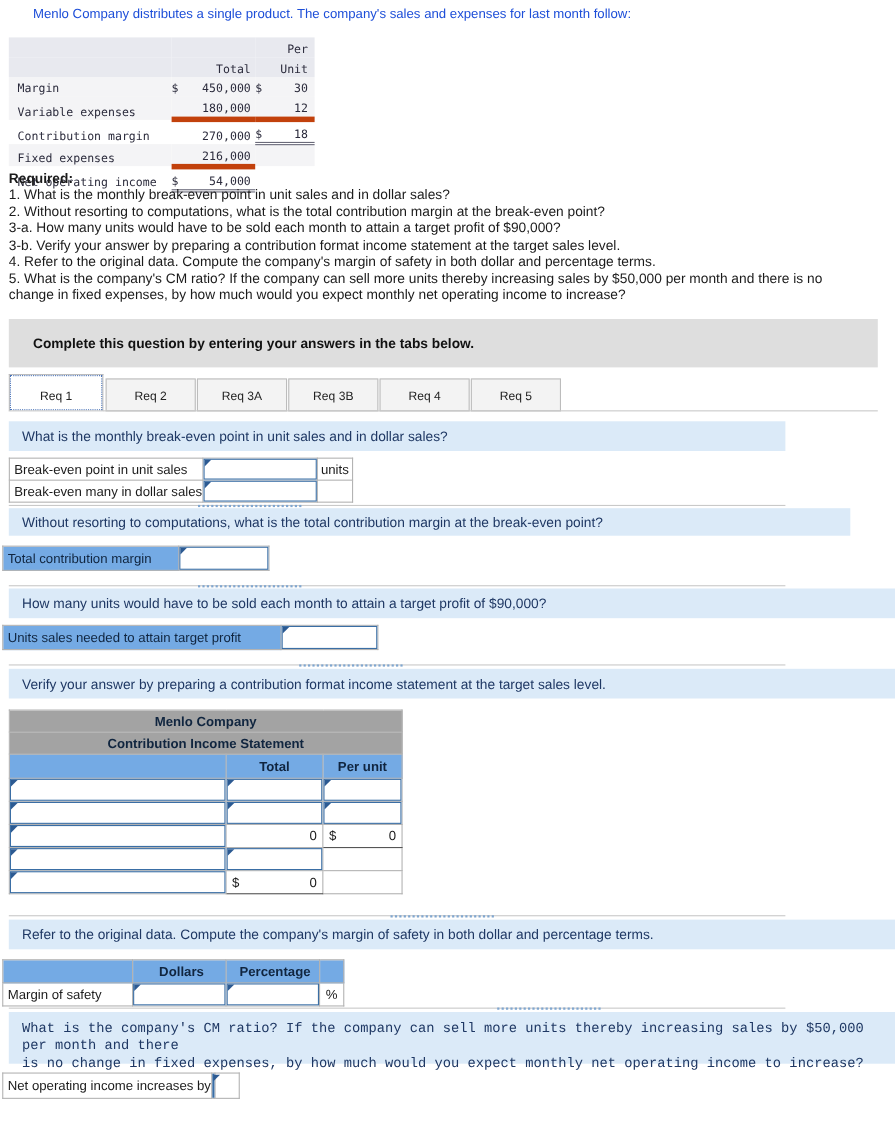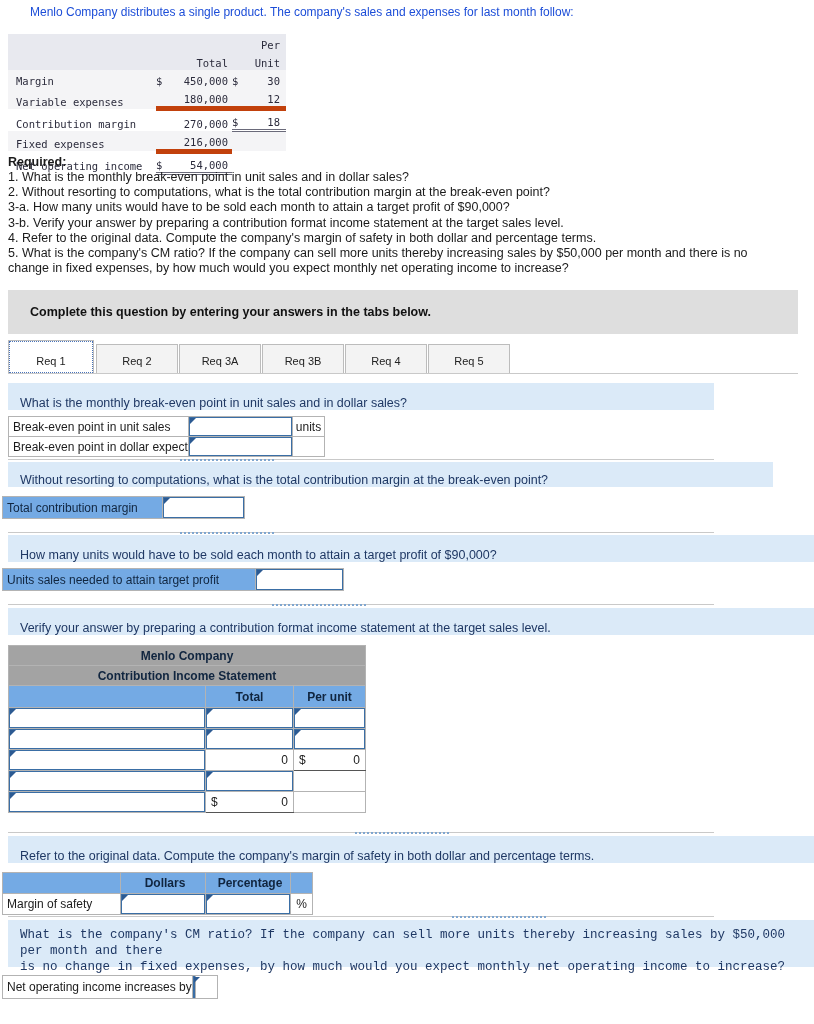--- a/index.html
+++ b/index.html
@@ -42,21 +42,21 @@
   .tabs{position:absolute;left:8px;top:340px;width:790px;height:34px;}
   .tab{position:absolute;top:4px;height:30px;border:1px solid #bcbcbc;
     background:#f3f3f3;font-size:11px;color:#222;
     display:flex;align-items:flex-end;justify-content:center;padding-bottom:6px;box-sizing:border-box;}
   .tab.active{top:0;height:34px;background:#ffffff;border-bottom:1px solid #ffffff;
     outline:1px dotted #4a73b8;outline-offset:-2px;}
   .tabs-underline{position:absolute;left:8px;top:373px;width:790px;height:1px;background:#c9c9c9;}
 
   
   .qbanner{position:absolute;background:#dbeaf8;color:#1f3864;font-size:12.5px;
-    display:flex;align-items:flex-end;}
+    display:flex;align-items:center;}
   .qbanner span{margin-left:12px;}
   .qbanner.two{display:block;padding-top:7px;box-sizing:border-box;line-height:16px;font-family:Liberation Mono, monospace;}
   .qbanner.two span{display:block;margin-left:12px;}
 
   
   .ans{position:absolute;border-collapse:collapse;font-size:12px;color:#1b1b1b;}
   .ans td{border:1px solid #b3b3b3;height:20px;padding:0;vertical-align:middle;box-sizing:border-box;}
   .ans td.lbl{padding-left:4px;white-space:nowrap;}
   .ans td.lbl-blue{background:#74aae4;padding-left:4px;white-space:nowrap;color:#10253f;}
   .ans td.suffix{text-align:center;width:22px;padding:0 3px;}
@@ -218,21 +218,21 @@
   <table class="ans" style="left:8px;top:416px;">
     <tbody>
         <tr>
       <td class="lbl" style="width:160px;">Break-even point in unit sales</td>
       <td style="width:104px;">
         <div class="cellbox"></div>
       </td>
       <td class="suffix" style="width:30px;">units</td>
     </tr>
     <tr>
-      <td class="lbl">Break-even point in dollar expect</td>
+      <td class="lbl">Break-even many in dollar sales</td>
       <td>
         <div class="cellbox"></div>
       </td>
       <td class="suffix"></td>
     </tr>
   </tbody>
     </table>
 
   <div class="divider" style="left:8px;top:459px;width:706px;"></div>
   <div class="divider-dot" style="left:180px;top:459px;width:94px;"></div>

